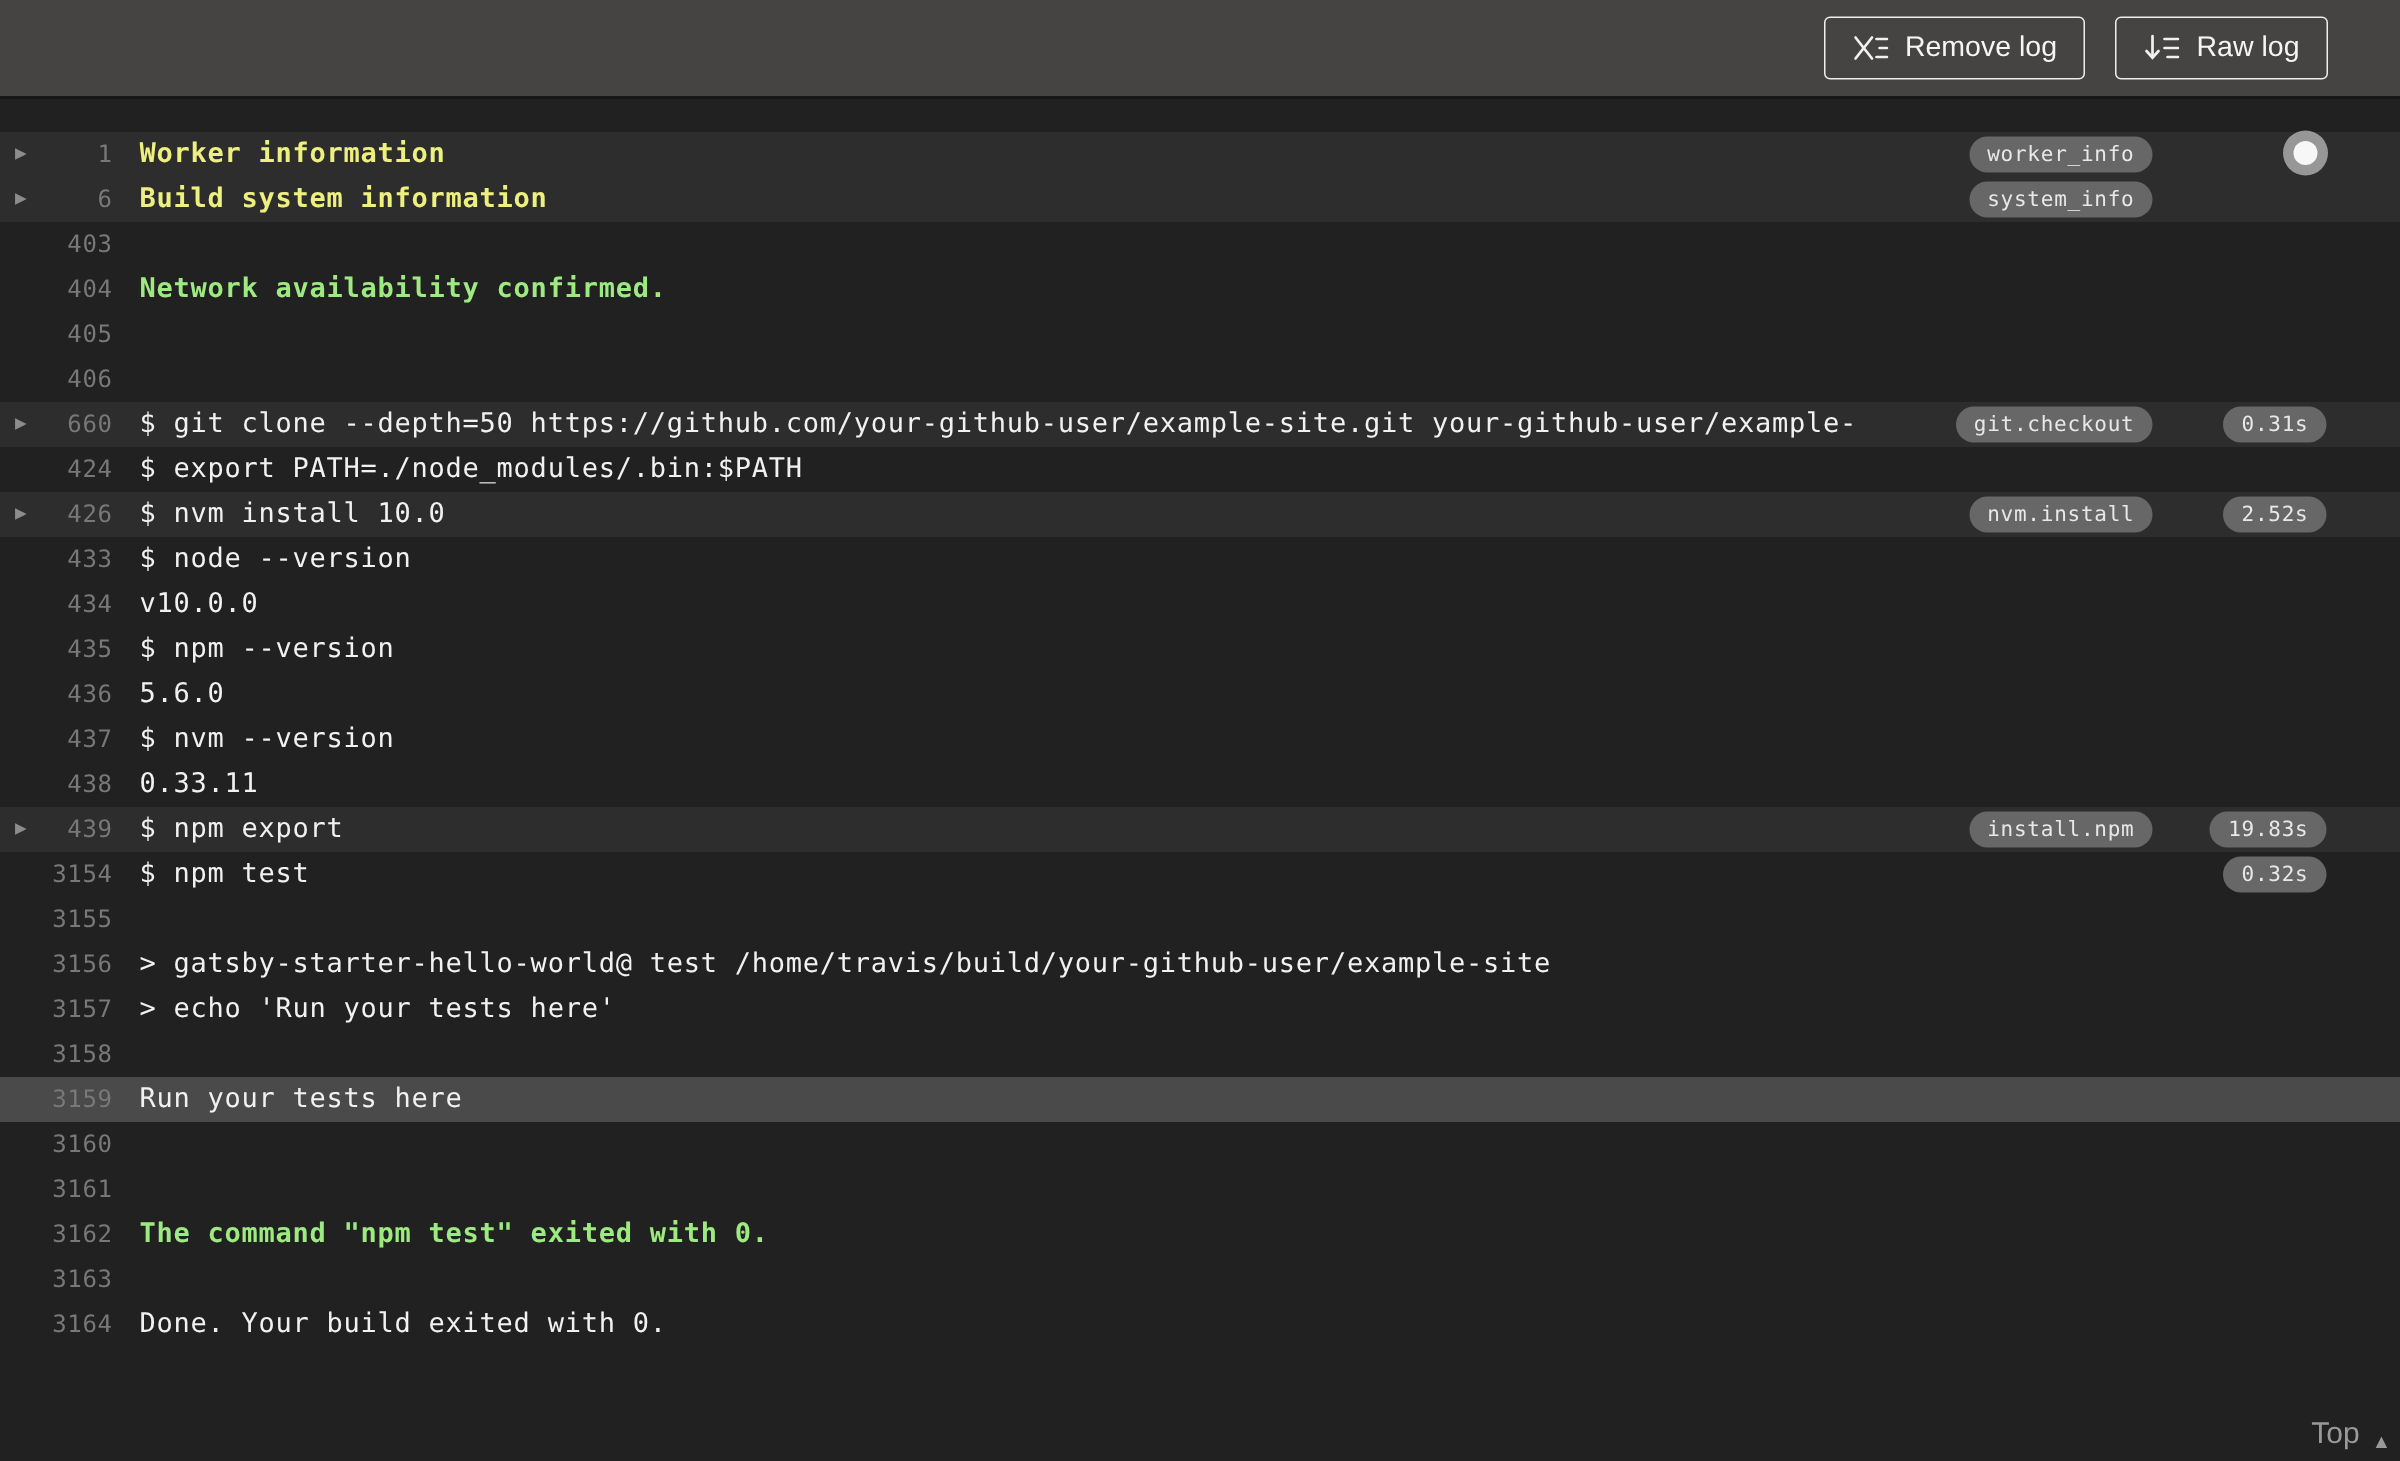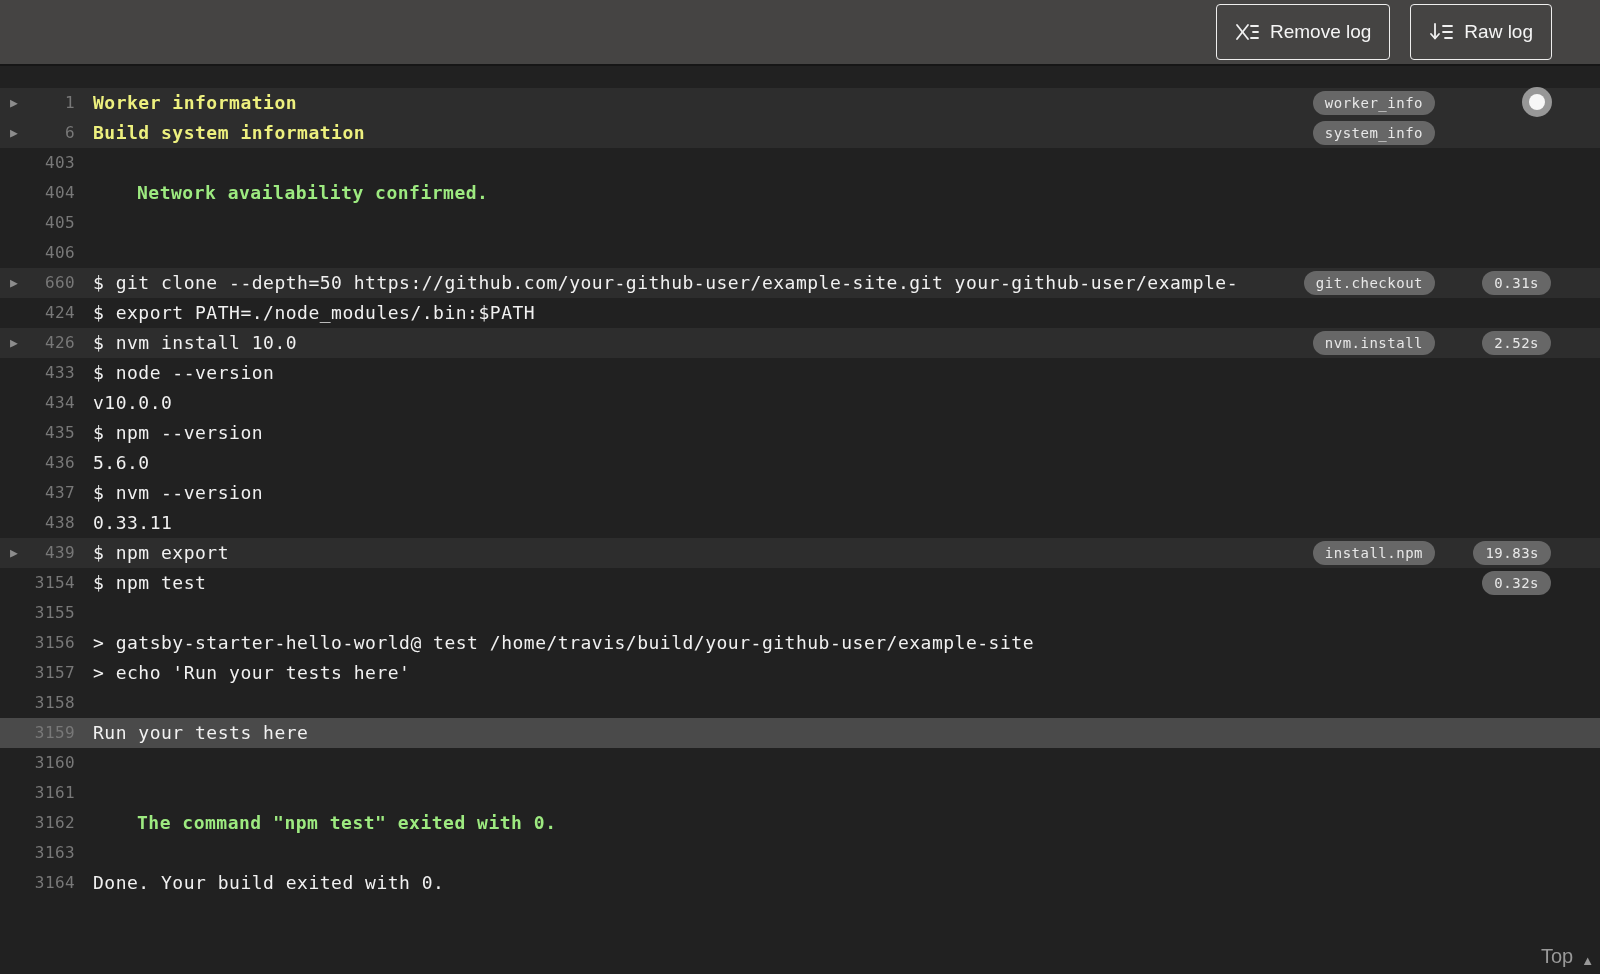--- a/index.html
+++ b/index.html
@@ -24,21 +24,21 @@
   }
   
   .header{
     height:66px;background:var(--header-bg);
     display:flex;align-items:center;justify-content:flex-end;
     gap:20px;padding-right:48px;
     border-bottom:2px solid #161616;
   }
   .hbtn{
     display:flex;align-items:center;gap:11px;
-    height:56px;padding:0 18px;
+    height:42px;padding:0 18px;
     background:transparent;border:1px solid #eeeeee;border-radius:4px;
     color:#f5f5f5;font-size:19px;font-family:"Liberation Sans",sans-serif;
     cursor:pointer;
   }
   .hbtn svg{display:block;}
   
   .log{
     position:relative;
     height:906px;
     background:var(--bg);
@@ -65,21 +65,21 @@
   .num{
     color:var(--num);font-size:16px;letter-spacing:0.4px;
     text-decoration:none;cursor:pointer;
   }
   .text{
     flex:1;overflow:hidden;
     color:var(--text);font-size:18px;letter-spacing:0.5px;
   }
   .row.has-badge .text{margin-right:355px;}
   .text.yellow{color:var(--yellow);font-weight:bold;}
-  .text.green{color:var(--green);font-weight:bold;margin-left:44px;}
+  .text.green{color:var(--green);font-weight:bold;}
   .badge{
     position:absolute;top:3px;
     height:24px;line-height:24px;
     background:var(--badge-bg);color:var(--badge-text);
     font-size:14px;letter-spacing:0.5px;
     padding:0 12px;border-radius:12px;
   }
   .badge.name{right:165px;}
   .badge.dur{right:49px;}
   

